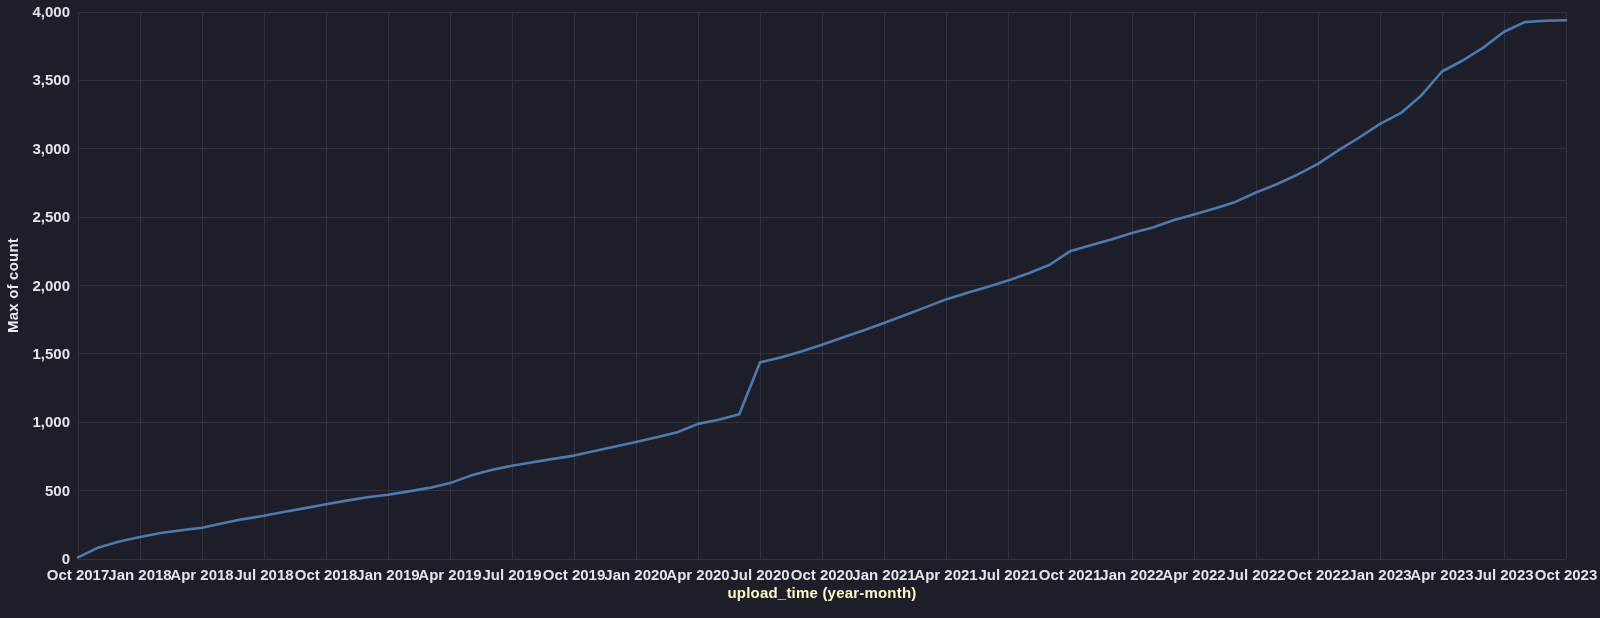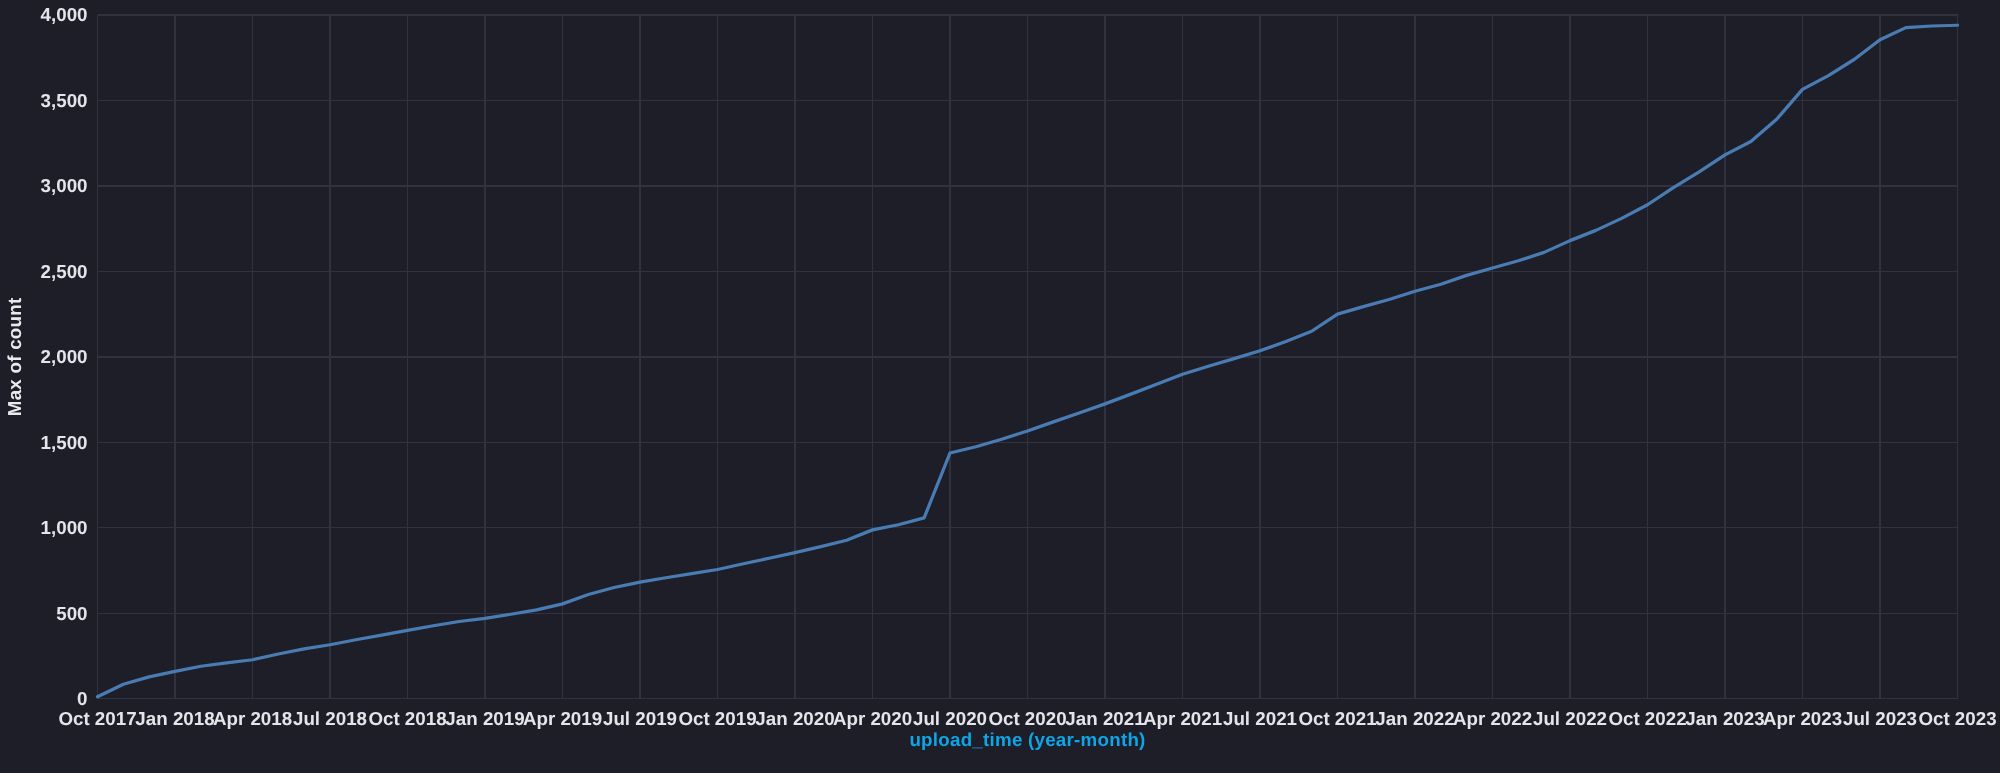--- a/index.html
+++ b/index.html
@@ -30,21 +30,21 @@
     letter-spacing: 0.2px;
     pointer-events: none;
   }
   .x-axis-title {
     position: absolute;
     left: 822px;
     top: 584px;
     transform: translateX(-50%);
     font-size: 15px;
     font-weight: 700;
-    color: #0ea5e9;
+    color: #fef9c3;
     letter-spacing: 0.2px;
     pointer-events: none;
     white-space: nowrap;
   }
   text.tick-label {
     fill: #e4e4ea;
     font-family: "Liberation Sans", "DejaVu Sans", sans-serif;
     font-size: 15px;
     font-weight: 600;
   }

